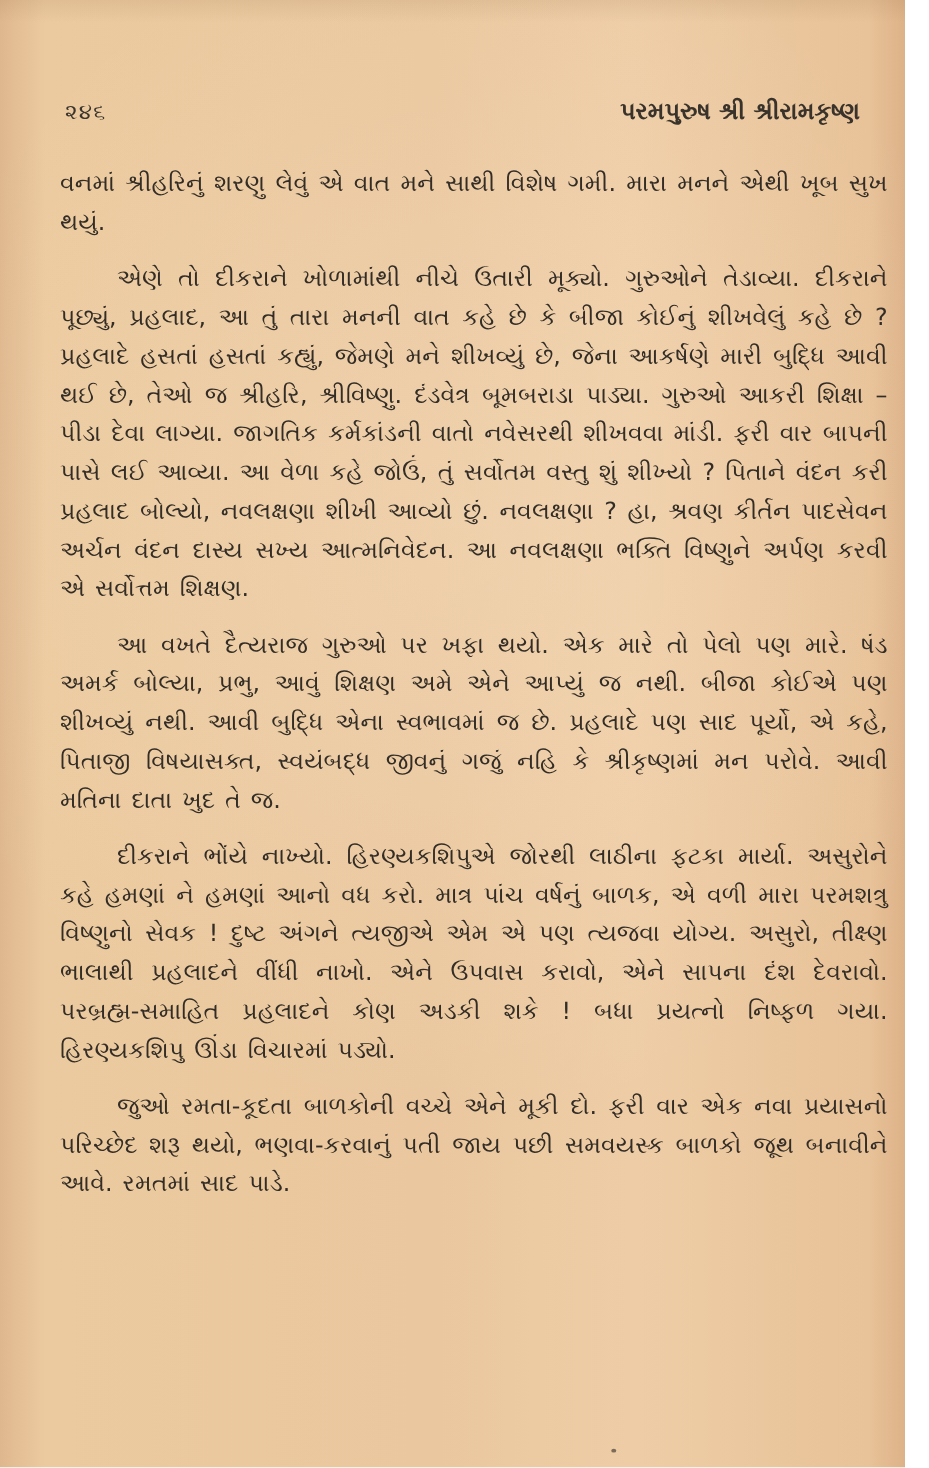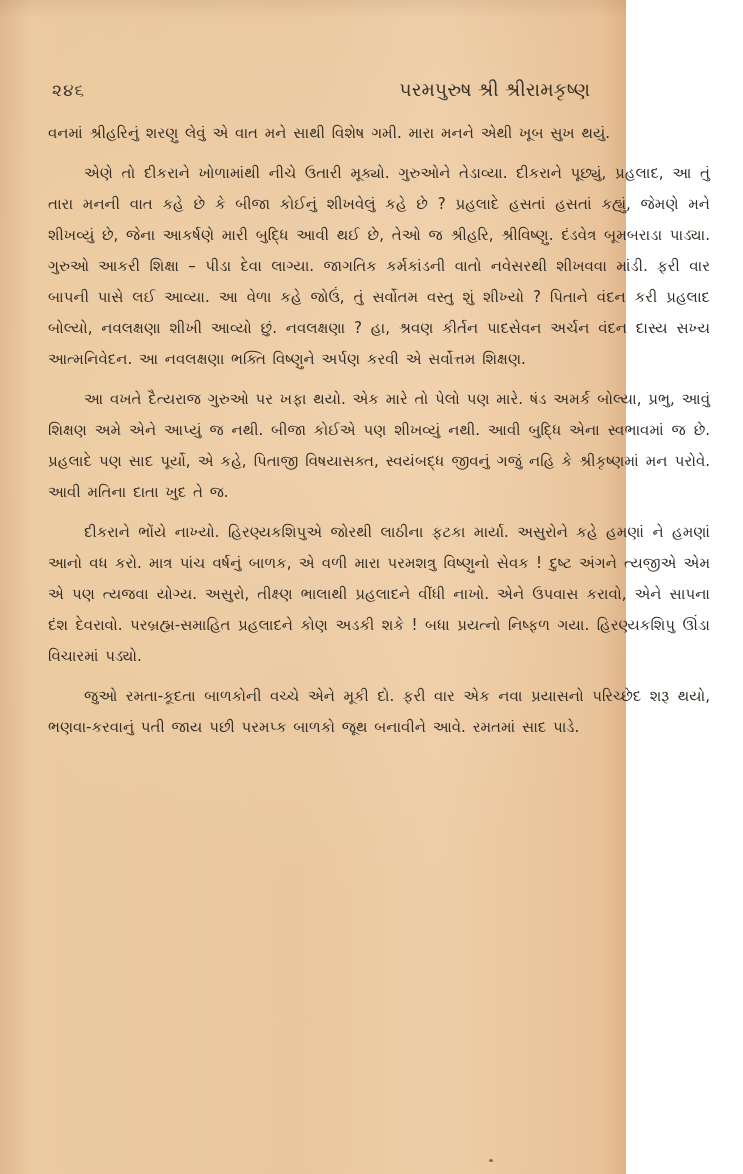--- a/index.html
+++ b/index.html
@@ -7,21 +7,21 @@
     padding: 0;
   }
   body {
     width: 743px;
     height: 1174px;
     overflow: hidden;
     font-family: "DejaVu Sans", sans-serif;
   }
   .page {
     position: relative;
-    width: 626px;
+    width: 724px;
     height: 1174px;
     box-sizing: border-box;
     background:
       radial-gradient(ellipse 90% 60% at 50% 35%, rgba(255,244,224,0.20), rgba(255,244,224,0) 70%),
       linear-gradient(90deg, #dfb78e 0%, #ecca9f 5%, #eac79e 48%, #eecda6 70%, #e8c298 96%, #ddb289 100%);
     color: #38322b;
   }
   .page::after {
     
     content: "";
@@ -41,30 +41,31 @@
     align-items: baseline;
   }
   .page-number {
     font-size: 17px;
     letter-spacing: 1px;
     color: #3c352d;
   }
   .running-header {
     font-size: 19px;
     color: #3a332b;
+    font-weight: bold;
   }
   .body-text {
     position: absolute;
     top: 118px;
     left: 48px;
     width: 662px;
   }
   .para {
-    margin: 0 0 9px 0;
-    font-size: 15px;
+    margin: 14px 0 9px 0;
+    font-size: 19px;
     line-height: 31px;
     text-align: justify;
     text-indent: 2.4em;
     color: #332d26;
     word-spacing: 2px;
   }
   .para.no-indent {
     text-indent: 0;
   }
   .speck {
@@ -84,19 +85,19 @@
     <span class="page-number">૨૪૬</span>
     <span class="running-header">પરમપુરુષ શ્રી શ્રીરામકૃષ્ણ</span>
   </div>
 
   <div class="body-text">
 
   <p class="para no-indent">વનમાં શ્રીહરિનું શરણુ લેવું એ વાત મને સાથી વિશેષ ગમી. મારા મનને એથી ખૂબ સુખ થયું.</p>
       <p class="para">એણે તો દીકરાને ખોળામાંથી નીચે ઉતારી મૂક્યો. ગુરુઓને તેડાવ્યા. દીકરાને પૂછ્યું, પ્રહલાદ, આ તું તારા મનની વાત કહે છે કે બીજા કોઈનું શીખવેલું કહે છે ? પ્રહલાદે હસતાં હસતાં કહ્યું, જેમણે મને શીખવ્યું છે, જેના આકર્ષણે મારી બુદ્ધિ આવી થઈ છે, તેઓ જ શ્રીહરિ, શ્રીવિષ્ણુ. દંડવેત્ર બૂમબરાડા પાડ્યા. ગુરુઓ આકરી શિક્ષા – પીડા દેવા લાગ્યા. જાગતિક કર્મકાંડની વાતો નવેસરથી શીખવવા માંડી. ફરી વાર બાપની પાસે લઈ આવ્યા. આ વેળા કહે જોઉં, તું સર્વોતમ વસ્તુ શું શીખ્યો ? પિતાને વંદન કરી પ્રહલાદ બોલ્યો, નવલક્ષણા શીખી આવ્યો છું. નવલક્ષણા ? હા, શ્રવણ કીર્તન પાદસેવન અર્ચન વંદન દાસ્ય સખ્ય આત્મનિવેદન. આ નવલક્ષણા ભક્તિ વિષ્ણુને અર્પણ કરવી એ સર્વોત્તમ શિક્ષણ.</p>
       <p class="para">આ વખતે દૈત્યરાજ ગુરુઓ પર ખફા થયો. એક મારે તો પેલો પણ મારે. ષંડ અમર્ક બોલ્યા, પ્રભુ, આવું શિક્ષણ અમે એને આપ્યું જ નથી. બીજા કોઈએ પણ શીખવ્યું નથી. આવી બુદ્ધિ એના સ્વભાવમાં જ છે. પ્રહલાદે પણ સાદ પૂર્યો, એ કહે, પિતાજી વિષયાસક્ત, સ્વયંબદ્ધ જીવનું ગજું નહિ કે શ્રીકૃષ્ણમાં મન પરોવે. આવી મતિના દાતા ખુદ તે જ.</p>
       <p class="para">દીકરાને ભોંયે નાખ્યો. હિરણ્યકશિપુએ જોરથી લાઠીના ફટકા માર્યા. અસુરોને કહે હમણાં ને હમણાં આનો વધ કરો. માત્ર પાંચ વર્ષનું બાળક, એ વળી મારા પરમશત્રુ વિષ્ણુનો સેવક ! દુષ્ટ અંગને ત્યજીએ એમ એ પણ ત્યજવા યોગ્ય. અસુરો, તીક્ષ્ણ ભાલાથી પ્રહલાદને વીંધી નાખો. એને ઉપવાસ કરાવો, એને સાપના દંશ દેવરાવો. પરબ્રહ્મ-સમાહિત પ્રહલાદને કોણ અડકી શકે ! બધા પ્રયત્નો નિષ્ફળ ગયા. હિરણ્યકશિપુ ઊંડા વિચારમાં પડ્યો.</p>
-      <p class="para">જુઓ રમતા-કૂદતા બાળકોની વચ્ચે એને મૂકી દો. ફરી વાર એક નવા પ્રયાસનો પરિચ્છેદ શરૂ થયો, ભણવા-કરવાનું પતી જાય પછી પરમપ્ક બાળકો જૂથ બનાવીને આવે. રમતમાં સાદ પાડે.</p>
+      <p class="para">જુઓ રમતા-કૂદતા બાળકોની વચ્ચે એને મૂકી દો. ફરી વાર એક નવા પ્રયાસનો પરિચ્છેદ શરૂ થયો, ભણવા-કરવાનું પતી જાય પછી સમવયસ્ક બાળકો જૂથ બનાવીને આવે. રમતમાં સાદ પાડે.</p>
     </div>
 
   <div class="speck speck-1"></div>
   <div class="speck speck-2"></div>
 
 </div>
 
 </body></html>

